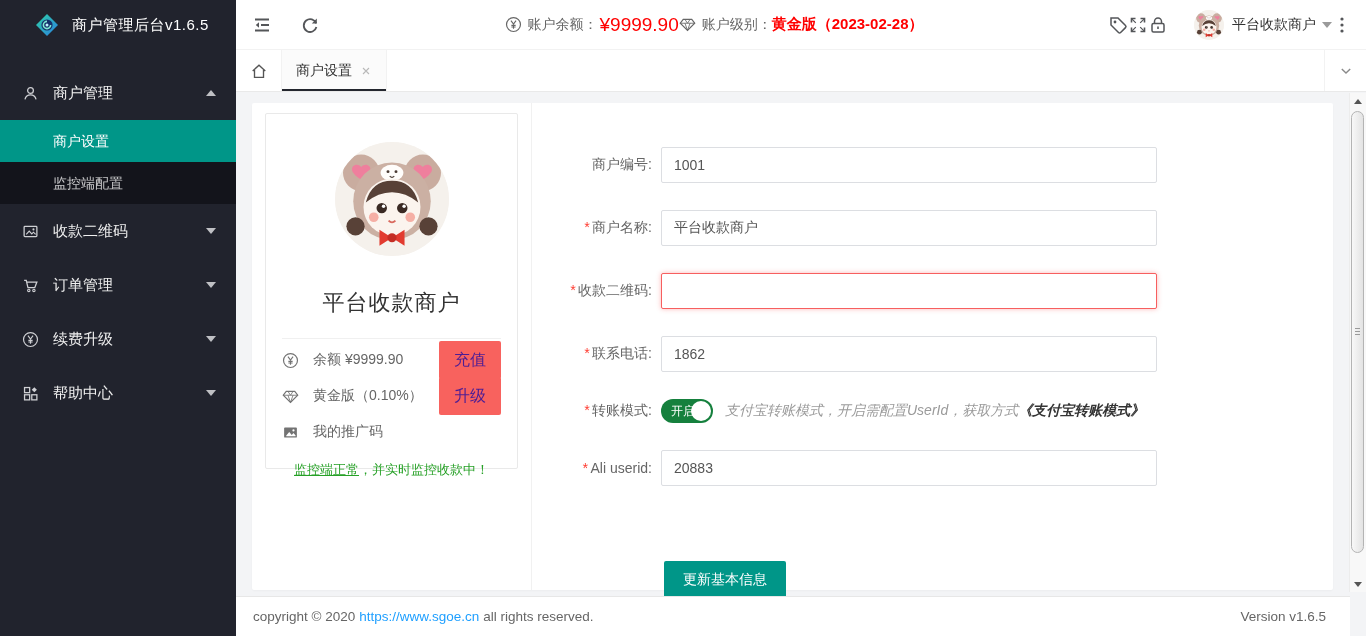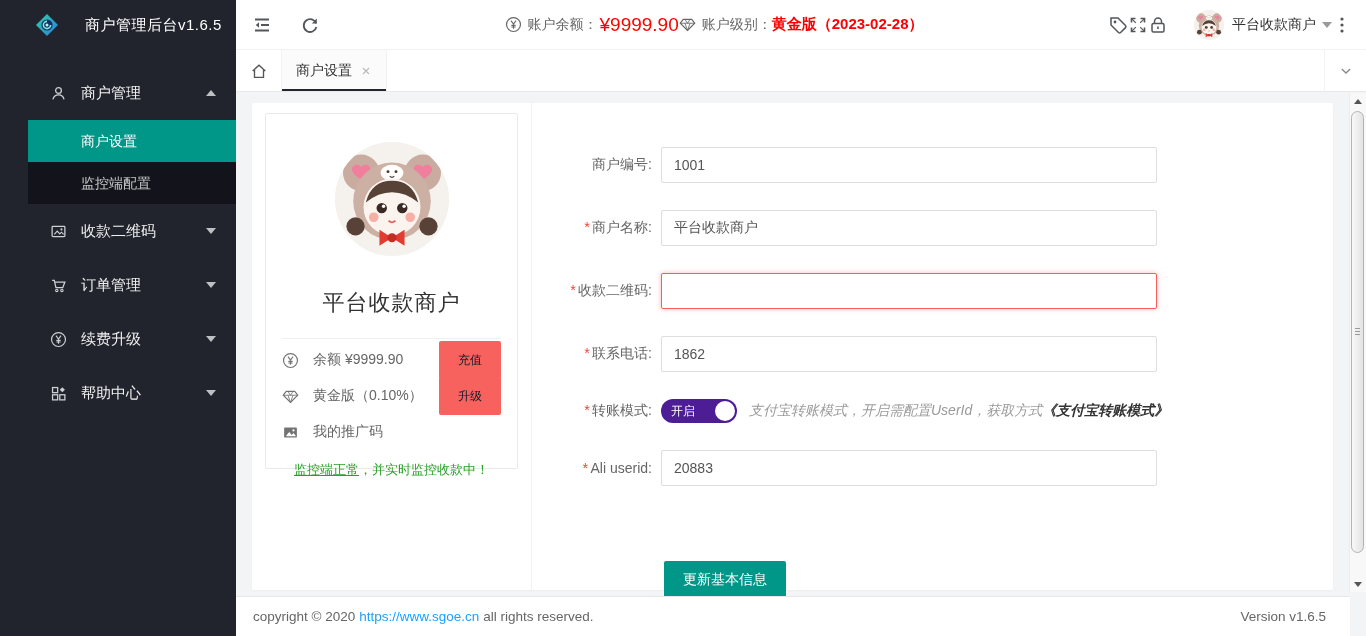--- a/index.html
+++ b/index.html
@@ -3,24 +3,24 @@
 <meta charset="utf-8">
 <style>
   * { margin:0; padding:0; box-sizing:border-box; }
   html,body { width:1366px; height:636px; overflow:hidden; background:#f3f4f6;
     font-family:"Liberation Sans","DejaVu Sans",sans-serif; font-size:14px; color:#333; }
 
   .app { position:relative; width:1366px; height:636px; display:flex; }
 
   
   .sidebar { width:236px; height:636px; background:#21232d; flex:none; display:flex; flex-direction:column; }
-  .logo-row { height:50px; display:flex; align-items:center; padding-left:34px;gap:13px; }
+  .logo-row { height:50px; display:flex; align-items:center; padding-left:34px; }
   .logo-icon { width:26px; height:26px; margin-right:12px; flex:none; }
   .logo-title { color:#ffffff; font-size:15px; letter-spacing:.5px; white-space:nowrap; }
-  .nav { margin-top:16px;padding-left:28px; }
+  .nav { margin-top:16px; }
   .nav-parent { height:54px; display:flex; align-items:center; padding:0 20px 0 22px;
     color:#f0f0f0; font-size:15px; cursor:pointer; }
   .nav-parent .nicon { width:17px; height:17px; margin-right:14px; color:#cfd0d4; flex:none; }
   .nav-parent .nlabel { flex:1; }
   .caret { width:0; height:0; border-left:5px solid transparent; border-right:5px solid transparent; }
   .caret.up   { border-bottom:6px solid #bfc0c4; }
   .caret.down { border-top:6px solid #bfc0c4; }
   .submenu { background:#13141b; }
   .sub-item { height:42px; line-height:42px; padding-left:53px; color:rgba(255,255,255,.75);
     font-size:14px; cursor:pointer; }
@@ -70,34 +70,34 @@
   .pcol { width:280px; flex:none; border-right:1px solid #f1f1f1; padding:10px 13px; }
   .pcard { border:1px solid #e9e9e9; border-radius:2px; height:356px; padding:28px 16px 0; text-align:center; }
   .avatar-lg { width:114px; height:114px; border-radius:50%; overflow:hidden; margin:0 auto;
     background:#f6f2ee; }
   .pname { margin-top:32px; font-size:22px; color:#333; letter-spacing:1px; }
   .pdivider { height:1px; background:#f0f0f0; margin:20px 0 6px; }
   .prow { display:flex; align-items:center; height:30px; margin-top:6px; text-align:left; }
   .prow .picon { width:17px; height:17px; color:#737373; margin-right:14px; flex:none; }
   .prow .ptext { font-size:14px; color:#666; flex:1; white-space:nowrap; }
   .mini-btn { width:62px; height:38px; border:none; border-radius:2px; background:#f8625e;
-    color:#0f172a; font-size:12px; cursor:pointer; flex:none; font-family:inherit; }
+    color:#4c1d95; font-size:16px; cursor:pointer; flex:none; font-family:inherit; }
   .pstatus { margin-top:14px; font-size:13px; color:#27a127; white-space:nowrap; }
   .pstatus .u { text-decoration:underline; }
 
   
   .fcol { flex:1; padding:44px 0 0 10px; }
   .form-row { display:flex; align-items:center; margin-bottom:27px; }
   .flabel { width:110px; text-align:right; color:#666; font-size:14px; margin-right:9px; white-space:nowrap; }
   .req { color:#ff3b30; margin-right:3px; }
   .req.hide { visibility:hidden; }
   .finput { width:496px; height:36px; border:1px solid #dcdee2; border-radius:2px; padding:0 12px;
     font-size:14px; color:#555; outline:none; background:#fff; font-family:inherit; }
   .finput.error { border-color:#f75f5f; box-shadow:0 0 5px rgba(247,95,95,.45); }
-  .switch { position:relative; width:76px; height:24px; border-radius:12px; background:#4c1d95;
+  .switch { position:relative; width:52px; height:24px; border-radius:12px; background:#15803d;
     flex:none; cursor:pointer;text-decoration:underline; }
   .switch .sw-label { position:absolute; left:10px; top:0; line-height:24px; color:#fff; font-size:12px; }
   .switch .knob { position:absolute; right:2px; top:2px; width:20px; height:20px; border-radius:50%; background:#fff; }
   .fhelper { margin-left:12px; color:#9a9a9a; font-size:14px; white-space:nowrap;font-style:italic; }
   .fhelper b { color:#333; }
   .submit-btn { margin-left:122px; height:38px; padding:0 19px; background:#009688; border:none;
     border-radius:2px; color:#fff; font-size:14px; cursor:pointer; font-family:inherit;margin-top:48px; }
 
   
   .footer { position:absolute; left:0; right:16px; bottom:0; height:40px; background:#ffffff;

